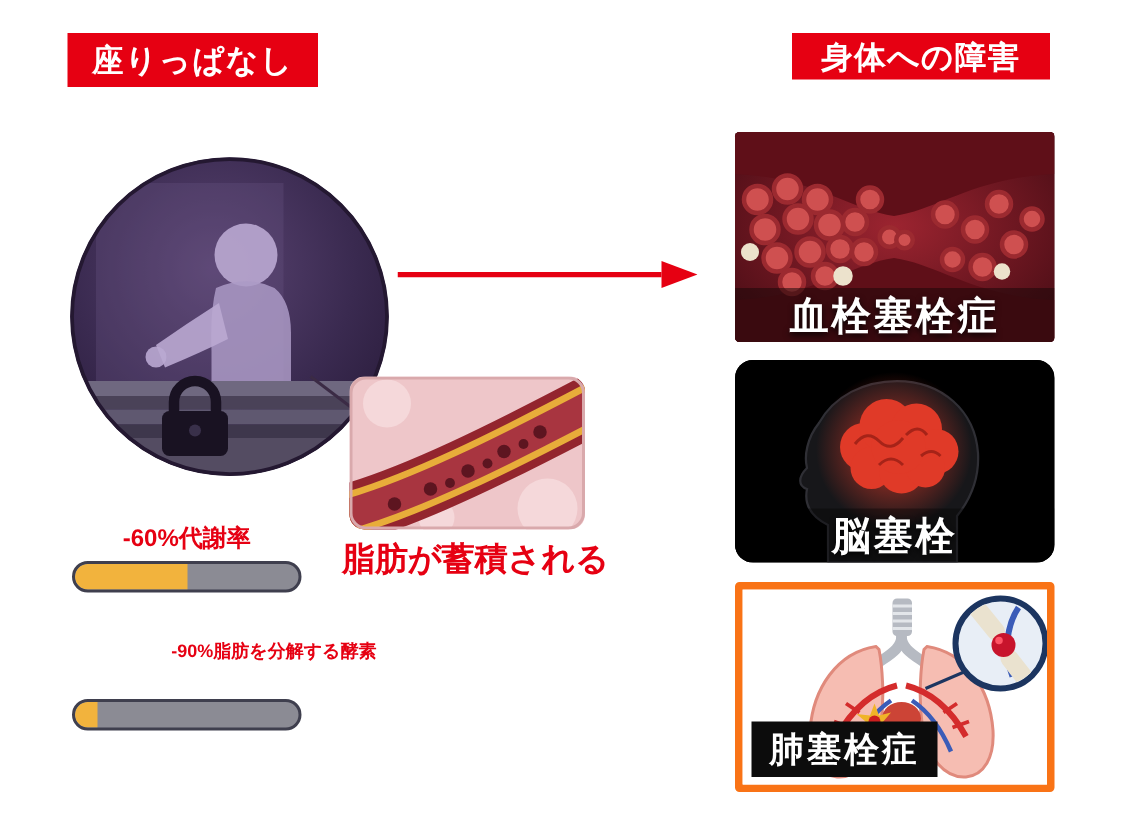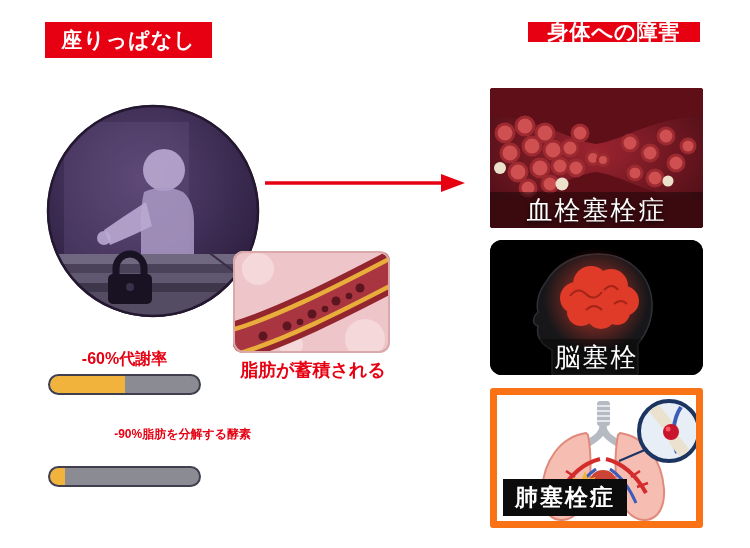--- a/index.html
+++ b/index.html
@@ -3,51 +3,51 @@
 <meta charset="utf-8">
 <style>
   * { margin:0; padding:0; box-sizing:border-box; }
   html,body { background:#ffffff; }
   body { font-family:"Liberation Sans","DejaVu Sans",sans-serif; }
   .canvas { position:relative; width:750px; height:548px; background:#ffffff; overflow:hidden; }
 
   .banner { position:absolute; background:var(--accent,#e60012); color:#ffffff; font-weight:bold;
             font-size:21px; display:flex; align-items:center; justify-content:center; letter-spacing:1px; }
   .banner-left  { left:45px;  top:22px; width:167px; height:36px; }
-  .banner-right { left:528px; top:22px; width:172px; height:20px; }
+  .banner-right { left:528px; top:22px; width:172px; height:31px; }
 
   .circle-illustration { position:absolute; left:46px; top:104px; width:214px; height:214px; }
 
   .arrow-label { position:absolute; left:263px; top:141px; width:210px; color:var(--accent,#e60012);
                  font-size:20px; font-weight:bold; text-align:center; white-space:nowrap; }
   .arrow-svg  { position:absolute; left:265px; top:170px; }
   .leader-svg { position:absolute; left:203px; top:247px; }
 
   .inset { position:absolute; left:233px; top:251px; width:157px; height:102px; }
   .inset-caption { position:absolute; left:228px; top:358px; width:170px; color:var(--accent,#e60012);
-                   font-size:18px; font-weight:bold; text-align:center; white-space:nowrap; }
+                   font-size:22px; font-weight:bold; text-align:center; white-space:nowrap; }
 
   .stat-label { position:absolute; color:var(--accent,#e60012); font-weight:bold; white-space:nowrap; }
   .stat1-label { left:48px; top:349px; width:153px; font-size:16px; text-align:center; }
   .stat2-label { left:36px; top:426px; width:215px; font-size:12px; text-align:right; }
 
   .bar { position:absolute; width:153px; height:21px; border:2px solid #3f3f4e; border-radius:11px;
          background:#8b8b94; overflow:hidden; }
   .bar1 { left:48px; top:374px; }
   .bar2 { left:48px; top:466px; }
   .bar-fill { height:100%; background:#f2b33d; border-radius:9px 0 0 9px; }
 
   .card { position:absolute; width:213px; overflow:hidden; border-radius:3px; }
   .card1 { left:490px; top:88px;  height:140px; background:#4a0d14; }
   .card2 { left:490px; top:240px; height:135px; background:#000;border-radius:12px; }
-  .card3 { left:490px; top:388px; height:140px; background:#fff; border:7px solid #f97316; }
+  .card3 { left:490px; top:388px; height:140px; background:#fff; border:5px solid #f97316; }
   .card > svg { position:absolute; left:0; top:0; }
 
   .card-caption { position:absolute; left:0; right:0; bottom:0; height:36px; display:flex;
-                  align-items:center; justify-content:center; color:#fff; font-weight:normal;
+                  align-items:center; justify-content:center; color:#fff; font-weight:bold;
                   font-size:26px; letter-spacing:2px; text-shadow:0 2px 4px rgba(0,0,0,.85); }
   .card1 .card-caption { background:rgba(28,8,10,.55); }
   .card2 .card-caption { background:rgba(0,0,0,.35); }
 
   .badge { position:absolute; left:6px; bottom:5px; background:#0c0c0c; color:#fff; font-weight:bold;
            font-size:23px; letter-spacing:2px; padding:3px 12px; }
 </style>
 </head>
 <body>
 

